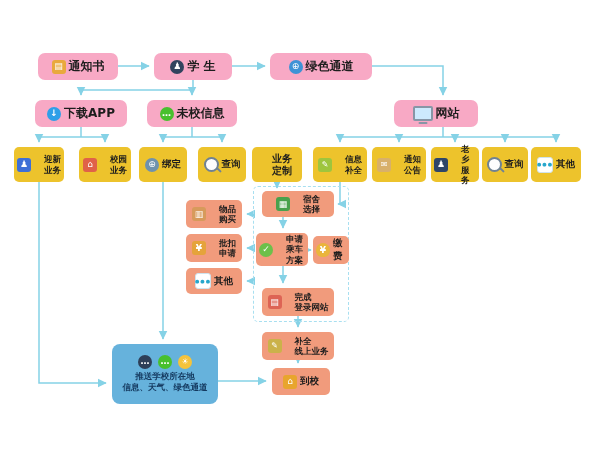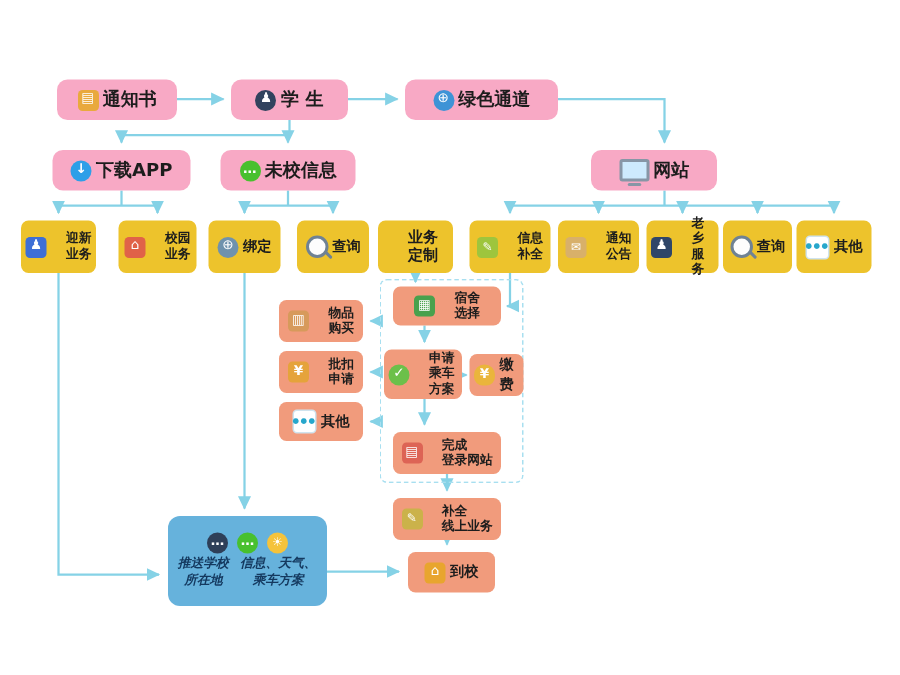--- a/index.html
+++ b/index.html
@@ -10,21 +10,21 @@
         gap:3px;border-radius:5px;color:#1d1d1d;box-sizing:border-box;padding:2px 3px;}
   .pink{background:#f8a9c5;border-radius:7px;font-size:12px;font-weight:700;}
   .yellow{background:#edc32c;font-size:9px;font-weight:700;}
   .orange{background:#f19b7c;font-size:9px;font-weight:700;}
   .single{font-size:9.5px;font-weight:700;}
   .lines{display:flex;flex-direction:column;align-items:flex-start;line-height:1.2;font-size:8.5px;font-weight:700;margin-left:10px;}
   .lines.c{align-items:center;font-size:10px;}
   .bluepanel{background:#66b2dc;border-radius:8px;flex-direction:column;gap:2px;
              color:#14395f;font-size:8.5px;font-weight:700;text-align:center;}
   .bluepanel .prow{display:flex;gap:6px;align-items:center;}
-  .bluepanel .ptext{display:flex;flex-direction:row;line-height:1.3;font-style:italic;}
+  .bluepanel .ptext{display:flex;flex-direction:column;line-height:1.3;}
   .dashedbox{position:absolute;z-index:2;border:1.6px dashed #a8dff0;border-radius:5px;box-sizing:border-box;}
   
   .ico{width:14px;height:14px;border-radius:3px;display:flex;align-items:center;justify-content:center;
        color:#fff;font-size:9px;line-height:1;flex:0 0 auto;font-weight:400;}
   .ico.doc{background:#e9a93d;}
   .ico.person{background:#32435e;border-radius:50%;}
   .ico.globe{background:#3e93d6;border-radius:50%;}
   .ico.globe2{background:#6f92ad;border-radius:50%;}
   .ico.download{background:#2e9fe8;border-radius:50%;font-weight:700;}
   .ico.wechatg{background:#48c02e;border-radius:50%;font-weight:700;}
@@ -240,17 +240,17 @@
   </div>
 
   <div class="node bluepanel" style="left:112px;top:344px;width:106px;height:60px">
     <div class="prow">
       <span class="ico chatdark">…</span>
       <span class="ico wechatg">…</span>
       <span class="ico sun">☀</span>
     </div>
     <div class="ptext">
       <span>推送学校所在地</span>
-      <span>信息、天气、乘车方案</span>
+      <span>信息、天气、绿色通道</span>
     </div>
   </div>
 
 </div>
 
 </body></html>

